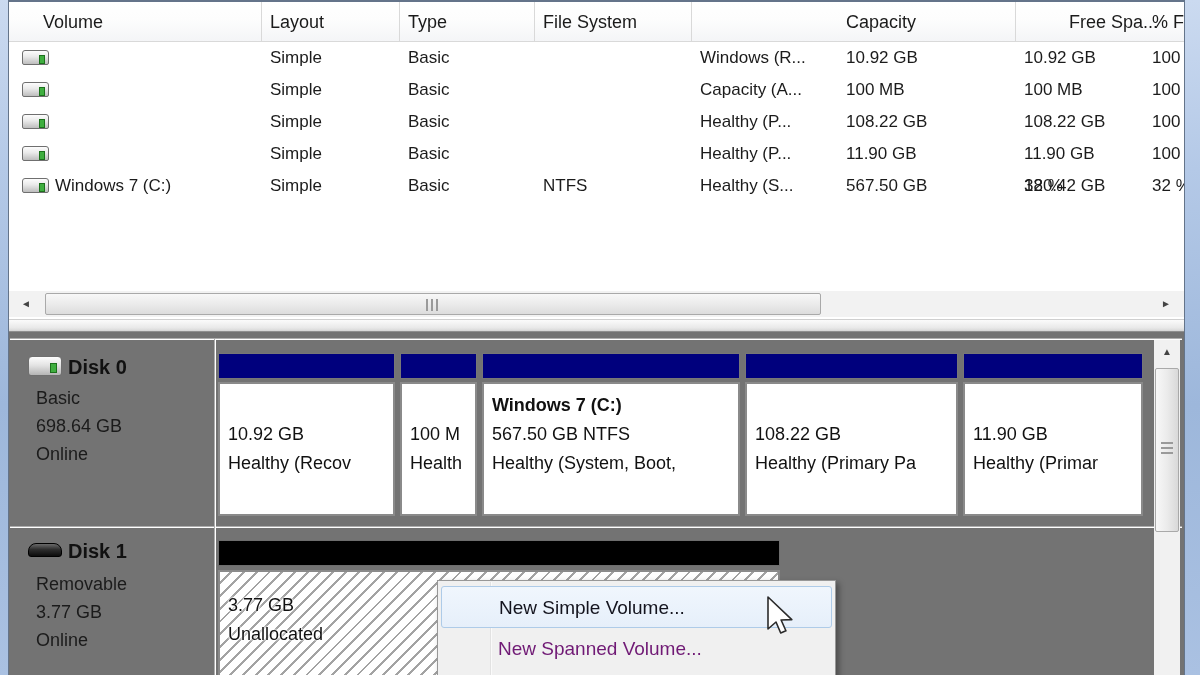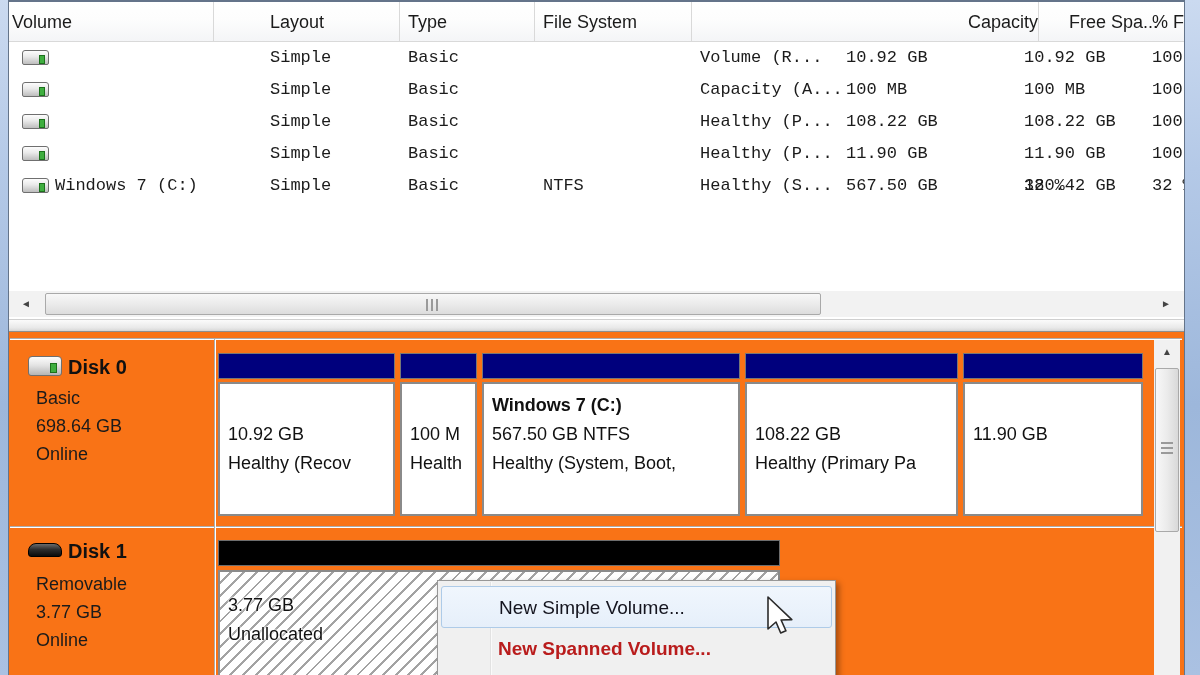--- a/index.html
+++ b/index.html
@@ -18,41 +18,41 @@
 
   
   .lv-header{left:9px;top:2px;width:1175px;height:40px;overflow:hidden;
     background:linear-gradient(180deg,#ffffff 0%,#fdfdfd 45%,#f4f5f7 100%);
     border-bottom:1px solid #d9d9d9;box-sizing:border-box;}
   .hcell{position:absolute;top:0;height:40px;line-height:40px;font-size:18px;color:#1b1b1b;
     border-right:1px solid #d9d9d9;box-sizing:border-box;padding-left:8px;white-space:nowrap;overflow:hidden;}
 
   
   .lv-rows{left:9px;top:42px;width:1175px;height:249px;background:#fff;overflow:hidden;}
-  .lv-row{position:absolute;left:0;width:952px;height:32px;font-family:Liberation Mono, monospace;}
+  .lv-row{position:absolute;left:0;width:952px;height:32px;}
   .lcell{position:absolute;top:0;height:32px;line-height:32px;font-size:17px;color:#1b1b1b;white-space:nowrap;}
   .drive-ico{position:absolute;left:13px;top:8px;width:27px;height:15px;border:1px solid #6f6f6f;border-radius:3px 3px 2px 2px;
     background:linear-gradient(180deg,#fdfdfd 0%,#e9e9e9 45%,#bdbdbd 100%);box-sizing:border-box;}
   .drive-ico::after{content:"";position:absolute;right:3px;top:4px;width:4px;height:7px;background:#3fae3f;border:1px solid #1c701c;}
 
   
   .hscroll{left:9px;top:291px;width:1175px;height:26px;background:#f2f2f2;}
   .sbtn{position:absolute;width:28px;height:26px;text-align:center;line-height:26px;font-size:10px;color:#444;}
   .hthumb{position:absolute;left:36px;top:2px;width:776px;height:22px;border:1px solid #a9a9a9;border-radius:2px;
     background:linear-gradient(180deg,#f8f8f8 0%,#ebebeb 50%,#dcdcdc 100%);box-sizing:border-box;}
   .hgrip{position:absolute;left:50%;top:5px;margin-left:-7px;width:14px;height:12px;
     background:repeating-linear-gradient(90deg,#9a9a9a 0 2px,rgba(0,0,0,0) 2px 5px);}
 
   
   .splitter{left:9px;top:319px;width:1175px;height:13px;
     background:linear-gradient(180deg,#fbfbfb 0%,#e9e9e9 70%,#d6d6d6 100%);
     border-top:1px solid #cfcfcf;border-bottom:1px solid #8f8f8f;box-sizing:border-box;}
 
   
-  .gpane{left:9px;top:332px;width:1175px;height:343px;background:#f97316;overflow:visible;}
+  .gpane{left:9px;top:332px;width:1175px;height:343px;background:#737373;overflow:visible;}
   .gline-h{position:absolute;left:1px;width:1172px;height:1px;background:#adadad;}
   .gline-hw{position:absolute;left:1px;width:1172px;height:1px;background:#ffffff;}
   .gline-v{position:absolute;left:205px;top:6px;width:1px;height:337px;background:#adadad;}
   .gline-vw{position:absolute;left:206px;top:7px;width:1px;height:336px;background:#ffffff;}
 
   .disk-ico{position:absolute;width:34px;height:20px;border:1px solid #6f6f6f;border-radius:4px 4px 3px 3px;
     background:linear-gradient(180deg,#fcfcfc 0%,#e4e4e4 45%,#b5b5b5 100%);box-sizing:border-box;}
   .disk-ico::after{content:"";position:absolute;right:4px;top:6px;width:5px;height:8px;background:#3fae3f;border:1px solid #1c701c;}
   .rem-ico{position:absolute;width:34px;height:14px;border:1px solid #000;border-radius:8px 8px 3px 3px;
     background:linear-gradient(180deg,#6a6a6a 0%,#2e2e2e 45%,#0c0c0c 100%);box-sizing:border-box;}
@@ -80,52 +80,52 @@
     background:repeating-linear-gradient(180deg,#9a9a9a 0 2px,rgba(0,0,0,0) 2px 5px);}
 
   
   .menu{left:437px;top:580px;width:399px;height:98px;background:#f0f0f0;border:1px solid #979797;
     box-shadow:3px 3px 6px rgba(0,0,0,0.35);box-sizing:border-box;z-index:6;}
   .gutter{position:absolute;left:52px;top:1px;bottom:0;width:1px;background:#e2e2e2;}
   .gutterw{position:absolute;left:53px;top:1px;bottom:0;width:1px;background:#fafafa;}
   .mitem{position:absolute;left:3px;width:391px;height:42px;font-size:19px;line-height:40px;white-space:nowrap;box-sizing:border-box;}
   .mitem .lbl{position:absolute;left:57px;top:1px;}
   .mi-hl{background:linear-gradient(180deg,#f0f6fd 0%,#e6effa 100%);border:1px solid #aecbe8;border-radius:3px;color:#14141e;}
-  .mi-dis{color:#b91c1c;font-weight:bold;}
+  .mi-dis{color:#701a75;}
 
   .cursor{left:766px;top:596px;z-index:7;}
 </style>
 </head>
 <body>
 
 <div id="win">
 
   <div class="abs b-left"></div>
   <div class="abs b-right"></div>
   <div class="abs b-top"></div>
 
   <div class="abs lv-header">
-    <div class="hcell" style="left:1px;width:204px;padding-left:2px;">Volume</div>
+    <div class="hcell" style="left:1px;width:252px;padding-left:33px;">Volume</div>
     <div class="hcell" style="left:253px;width:138px;">Layout</div>
     <div class="hcell" style="left:391px;width:135px;">Type</div>
     <div class="hcell" style="left:526px;width:157px;">File System</div>
-    <div class="hcell" style="left:852px;width:178px;text-align:right;">Capacity</div>
+    <div class="hcell" style="left:829px;width:178px;">Capacity</div>
     <div class="hcell" style="left:1052px;width:128px;">Free Spa...</div>
     <div class="hcell" style="left:1135px;width:40px;border-right:none;">% F</div>
   </div>
 
   <div class="abs lv-rows">
 
     <div class="lv-row" style="top:0;">
       <div class="drive-ico"></div>
       <span class="lcell" style="left:46px;"></span>
       <span class="lcell" style="left:261px;">Simple</span>
       <span class="lcell" style="left:399px;">Basic</span>
       <span class="lcell" style="left:534px;"></span>
-      <span class="lcell" style="left:691px;">Volume (R...</span>
+      <span class="lcell" style="left:691px;">Windows (R...</span>
       <span class="lcell" style="left:837px;">10.92 GB</span>
       <span class="lcell" style="left:1015px;">10.92 GB</span>
       <span class="lcell" style="left:1143px;">100 %</span>
     </div>
 
     <div class="lv-row" style="top:32px;">
       <div class="drive-ico"></div>
       <span class="lcell" style="left:46px;"></span>
       <span class="lcell" style="left:261px;">Simple</span>
       <span class="lcell" style="left:399px;">Basic</span>
@@ -232,20 +232,21 @@
       <div class="pbox" style="left:736px;width:213px;">
         <span class="t"></span>
         <span>108.22 GB</span>
         <span>Healthy (Primary Pa</span>
       </div>
 
       <div class="pbar" style="left:954px;width:180px;background:#00007d;"></div>
       <div class="pbox" style="left:954px;width:180px;">
         <span class="t"></span>
         <span>11.90 GB</span>
+        <span>Healthy (Primar</span>
       </div>
     </div>
 
     <div>
       <div class="rem-ico" style="left:19px;top:211px;"></div>
       <div class="dname" style="left:59px;top:206px;">Disk 1</div>
       <div class="dinfo" style="left:27px;top:238px;">
         <div>Removable</div>
         <div>3.77 GB</div>
         <div>Online</div>

